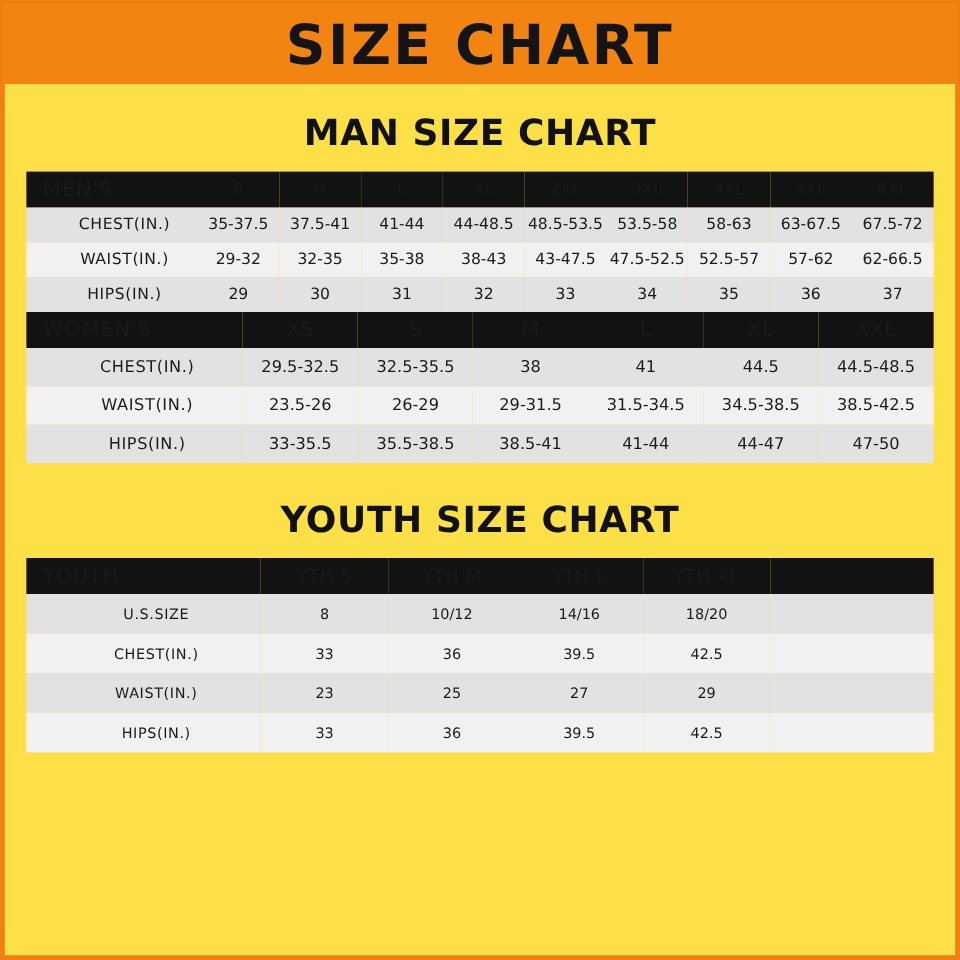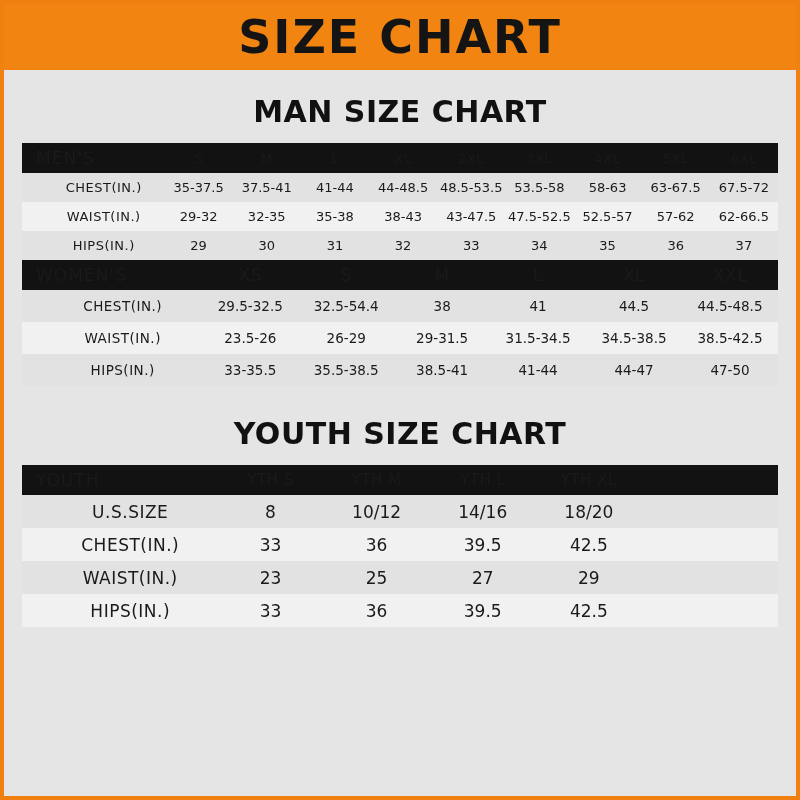--- a/index.html
+++ b/index.html
@@ -12,21 +12,21 @@
     background: #ffffff;
     font-family: "DejaVu Sans", sans-serif;
     overflow: hidden;
   }
   .page {
     width: 800px;
     height: 800px;
     position: relative;
     box-sizing: border-box;
     border: 4px solid #f08010;
-    background: #e5e5e5;
+    background: #fde047;
   }
   .banner {
     background: #f28411;
     height: 66px;
     display: flex;
     align-items: center;
     justify-content: center;
   }
   .banner-title {
     font-family: "DejaVu Sans", sans-serif;
@@ -86,21 +86,21 @@
     font-size: 13px;
     color: #1a1a1a;
     letter-spacing: 0.5px;
     padding-left: 21px;
   }
   .women-table thead th { font-size: 17px; }
   .women-table th.corner { font-size: 17px; }
   .women-table tbody td { height: 32px; font-size: 13.5px; }
   .youth-table thead th { font-size: 15px; }
   .youth-table th.corner { font-size: 17px; }
-  .youth-table tbody td { height: 33px; font-size: 17px; }
+  .youth-table tbody td { height: 33px; font-size: 12px; }
   .man-table tbody td { height: 29px; }
 
   .notice {
     margin: 22px 14px 0 14px;
     color: #e23a1e;
     font-family: "DejaVu Sans", sans-serif;
     font-size: 16.5px;
     line-height: 1.5;
     text-align: left;
   }
@@ -184,21 +184,21 @@
             <th>M</th>
             <th>L</th>
             <th>XL</th>
             <th>XXL</th>
           </tr>
         </thead>
         <tbody>
           <tr class="odd">
             <td class="rowhead">CHEST(IN.)</td>
             <td>29.5-32.5</td>
-            <td>32.5-54.4</td>
+            <td>32.5-35.5</td>
             <td>38</td>
             <td>41</td>
             <td>44.5</td>
             <td>44.5-48.5</td>
           </tr>
           <tr class="even">
             <td class="rowhead">WAIST(IN.)</td>
             <td>23.5-26</td>
             <td>26-29</td>
             <td>29-31.5</td>

